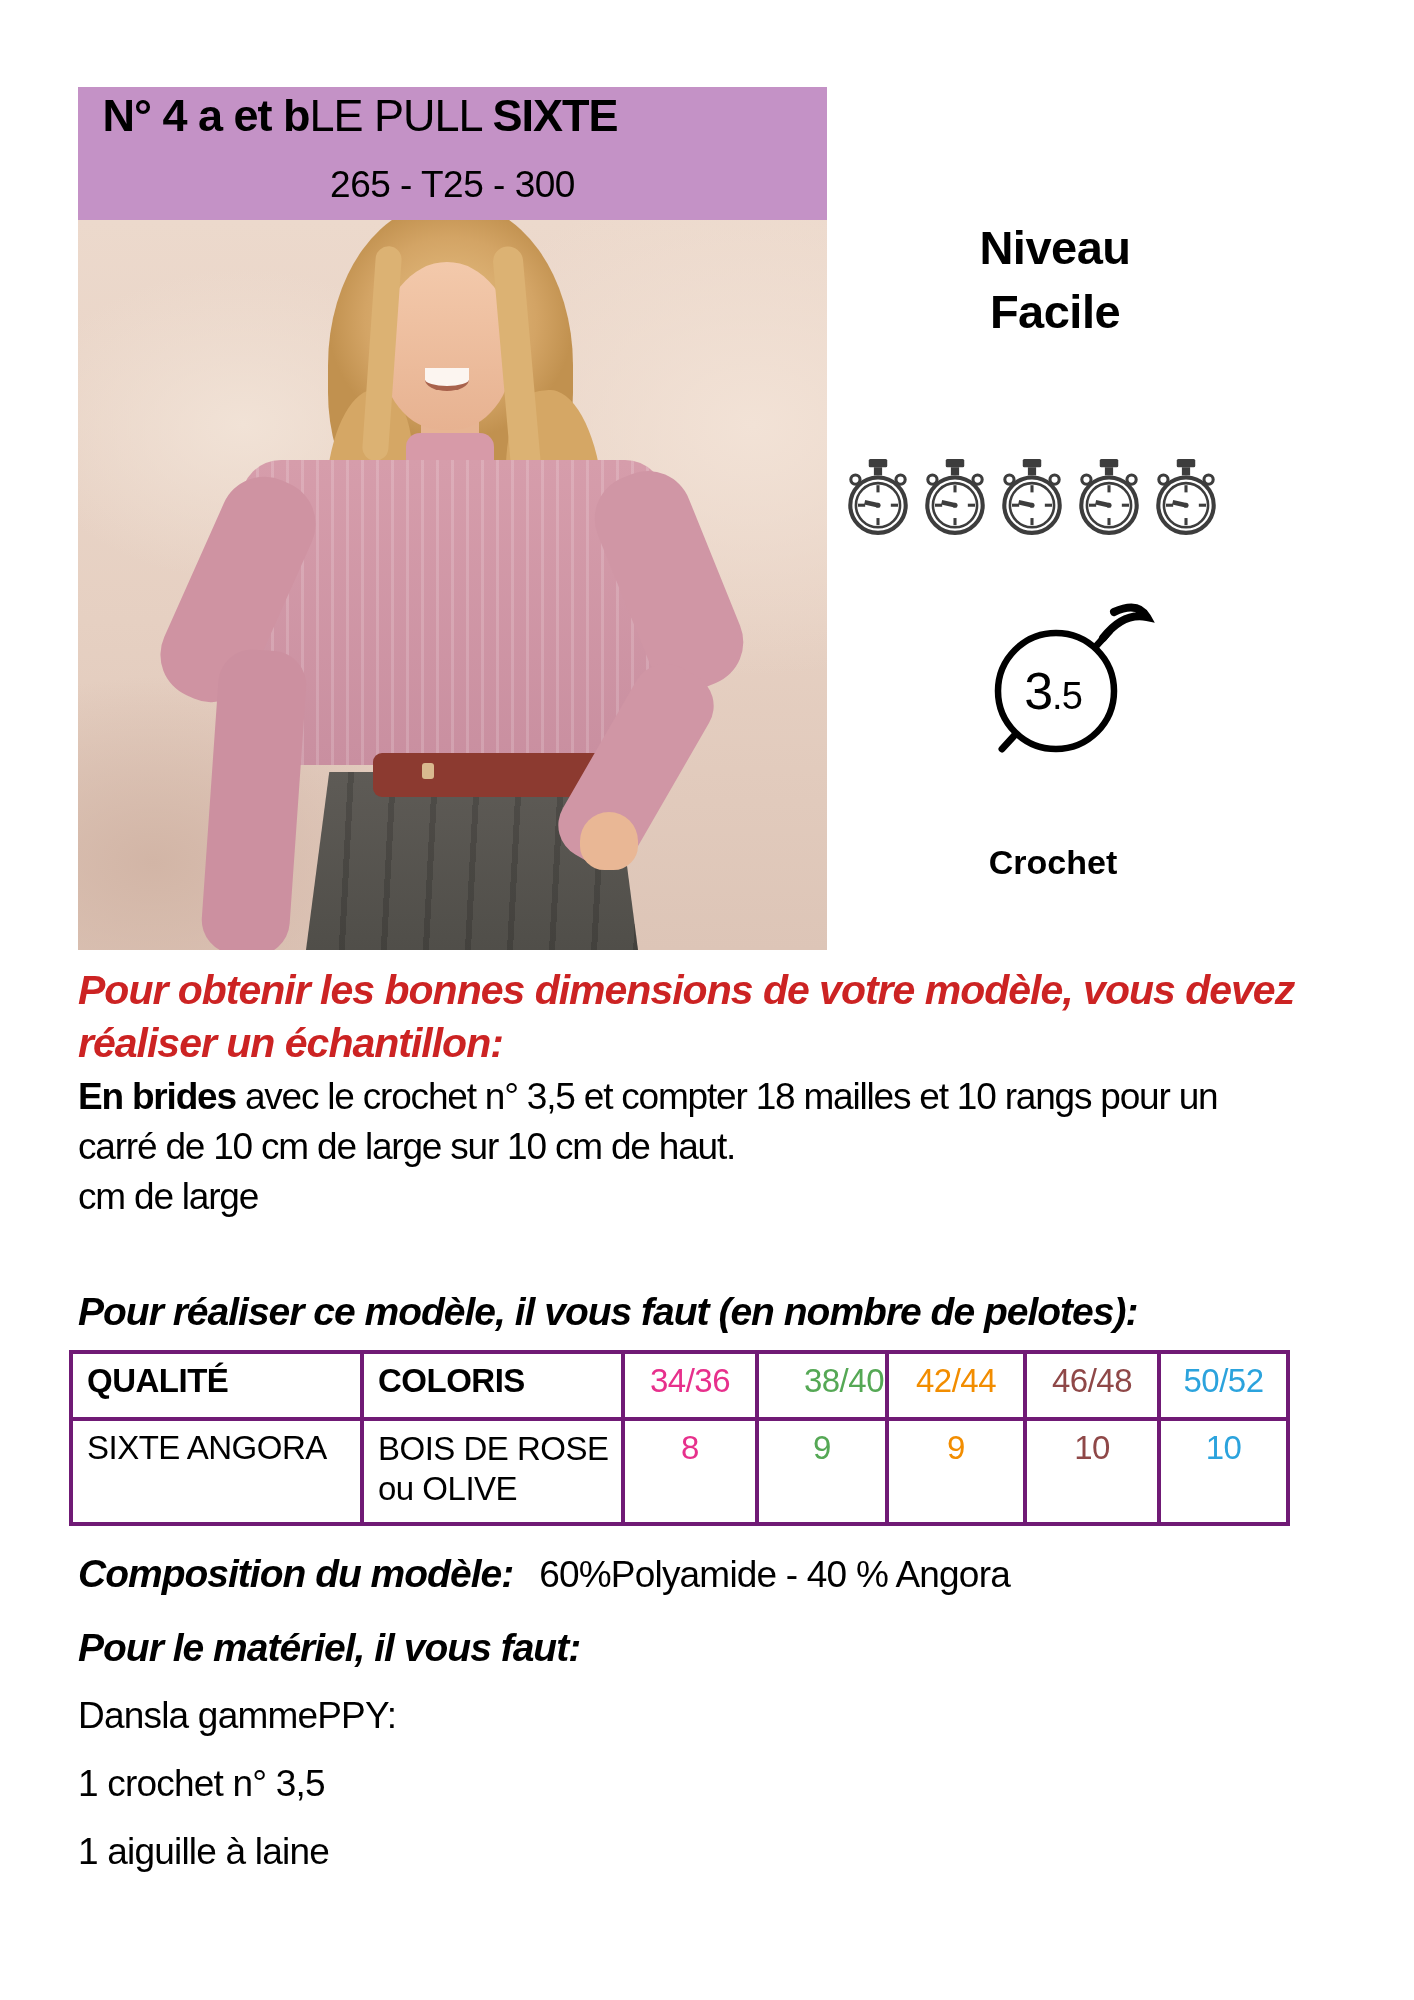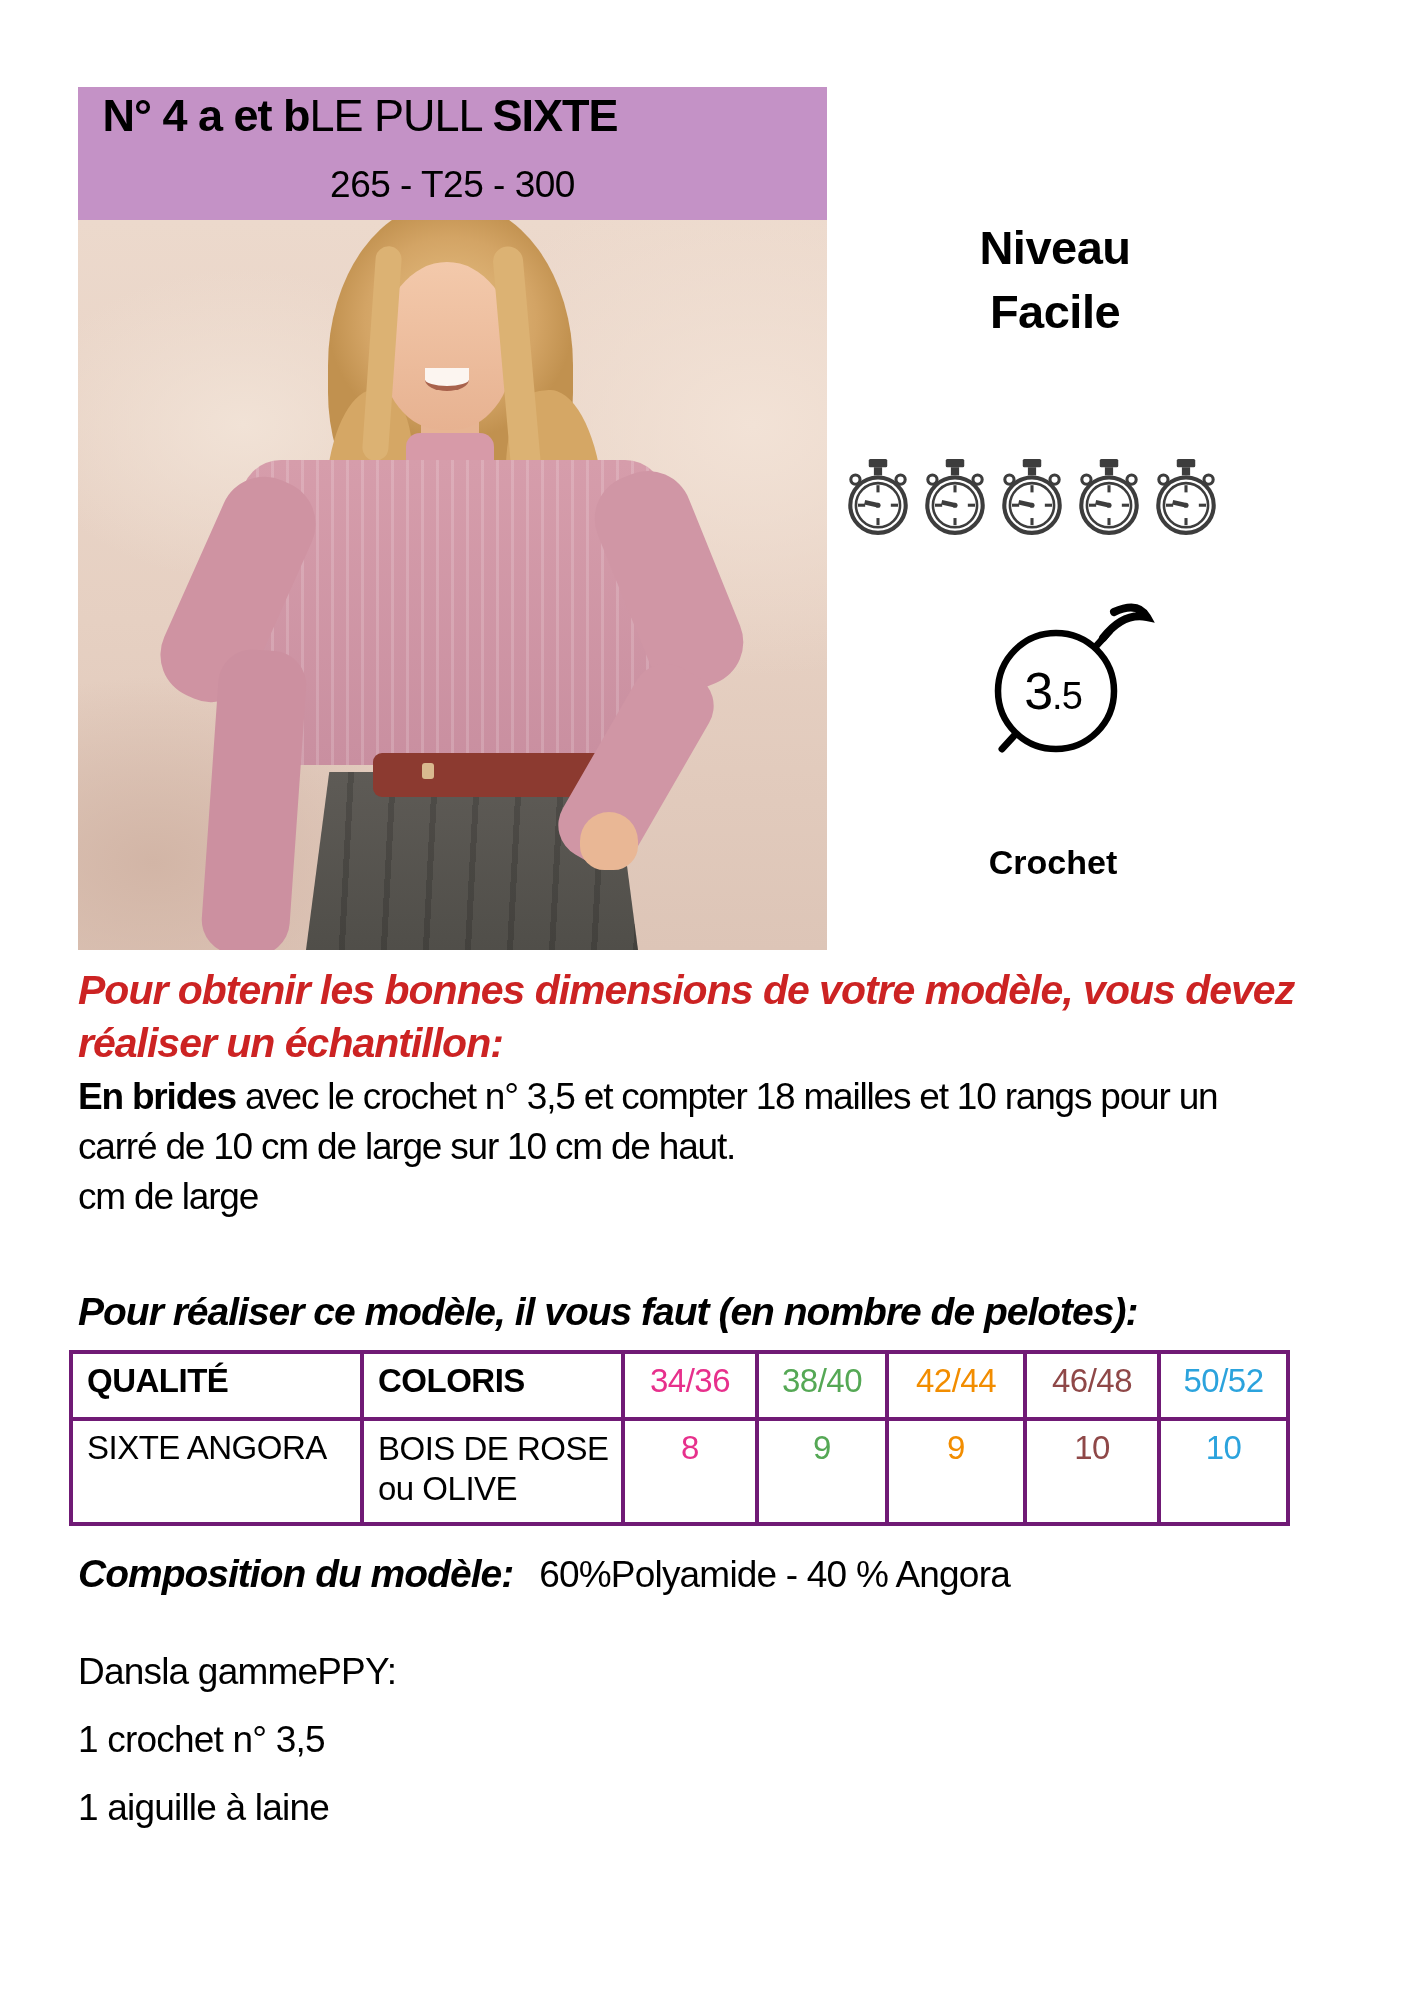--- a/index.html
+++ b/index.html
@@ -186,21 +186,21 @@
       <col style="width:130px">
         <col style="width:138px">
         <col style="width:134px">
         <col style="width:129px">
     </colgroup>
     <tbody>
         <tr>
       <th class="cell-left">QUALITÉ</th>
       <th class="cell-left">COLORIS</th>
       <th class="cell-center" style="color: rgb(231, 48, 140);">34/36</th>
-      <th class="cell-center" style="color: rgb(85, 168, 85);">38/40</th>
+      <th class="cell-center" style="color: rgb(85, 168, 85); text-align: right;">38/40</th>
       <th class="cell-center" style="color: rgb(242, 141, 0);">42/44</th>
       <th class="cell-center" style="color: rgb(143, 72, 72);">46/48</th>
       <th class="cell-center" style="color: rgb(43, 163, 221);">50/52</th>
     </tr>
     <tr>
       <td class="cell-left">SIXTE ANGORA</td>
       <td class="cell-left coloris-cell">
         <div>BOIS DE ROSE</div>
         <div>ou OLIVE</div>
       </td>
@@ -211,18 +211,19 @@
       <td class="cell-center" style="color: rgb(43, 163, 221);">10</td>
     </tr>
   </tbody>
     </table>
 
   <div class="abs composition">
     <span class="hib">Composition du modèle:</span><span class="val">60%Polyamide - 40 % Angora</span>
   </div>
 
   <div class="abs materiel">
+    <span class="hib">Pour le matériel, il vous faut:</span>
     <div class="mline">Dansla gammePPY:</div>
     <div class="mline">1 crochet n° 3,5</div>
     <div class="mline">1 aiguille à laine</div>
   </div>
 
 </div>
 
 </body></html>

